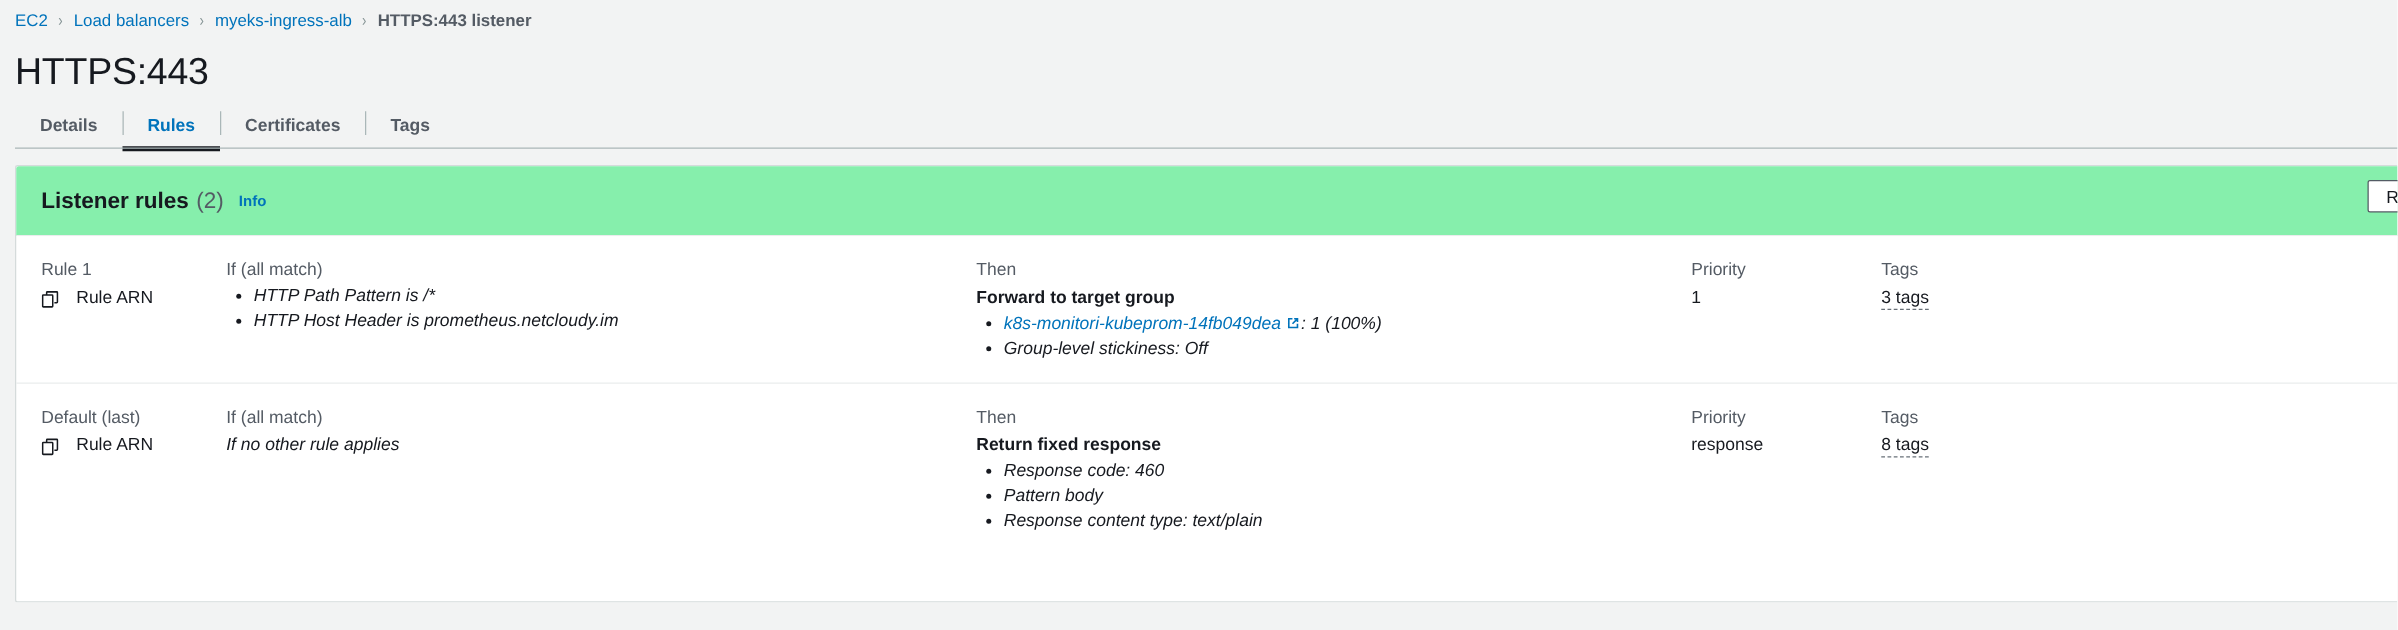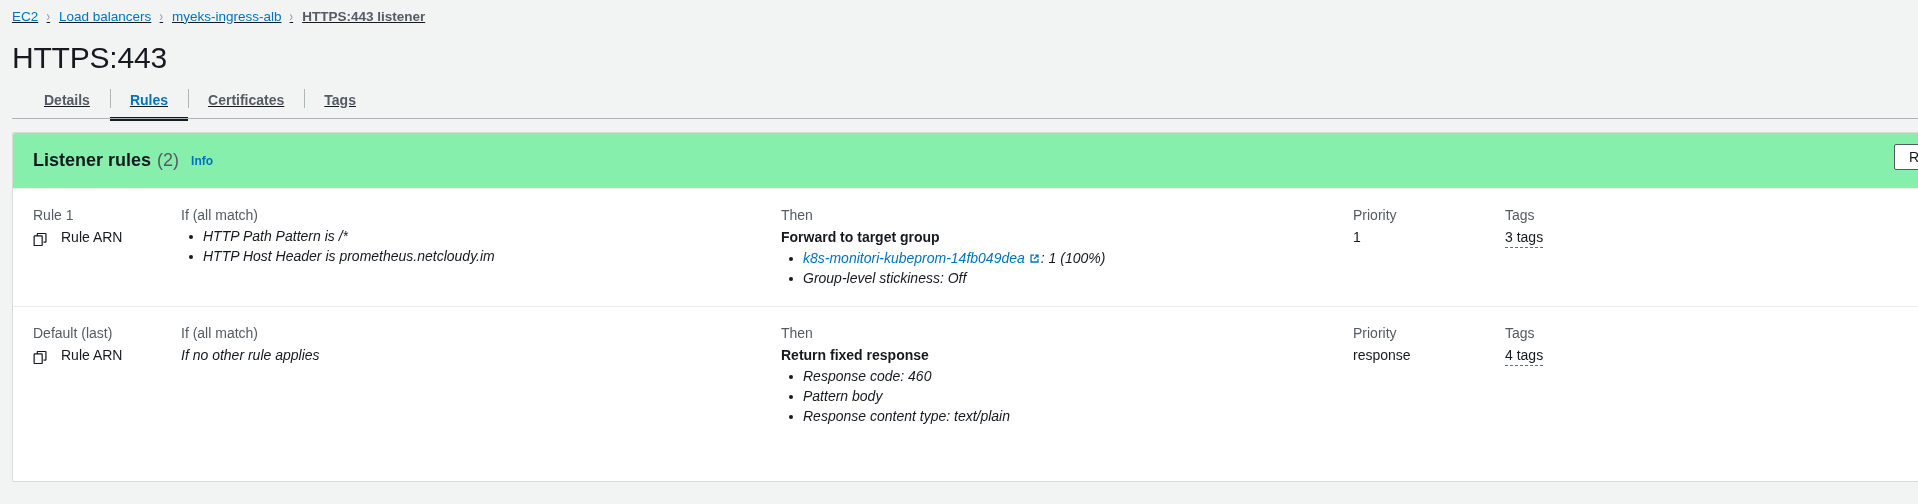--- a/index.html
+++ b/index.html
@@ -19,21 +19,20 @@
   }
 
   
   .breadcrumb {
     display: flex;
     align-items: center;
     gap: 8px;
     padding: 6px 0 0 12px;
     height: 26px;
     font-size: 13.5px;
-    text-decoration: underline;
   }
   .bc-link {
     color: #0073bb;
     cursor: pointer;
     white-space: nowrap;
   }
   .bc-current {
     color: #545b64;
     font-weight: 700;
     white-space: nowrap;
@@ -54,22 +53,21 @@
     letter-spacing: -0.2px;
     padding: 12px 0 0 12px;
     height: 54px;
     line-height: 40px;
   }
 
   
   .tabs-wrap {
     position: relative;
     height: 40px;
-    padding-left: 24px;
-    text-decoration: underline;
+    padding-left: 12px;
   }
   .tabs {
     display: flex;
     align-items: stretch;
     height: 39px;
   }
   .tab {
     position: relative;
     display: flex;
     align-items: center;
@@ -389,17 +387,17 @@
       </ul>
     </div>
 
     <div class="col-prio">
       <div class="col-label">Priority</div>
       <div class="plain-value">response</div>
     </div>
 
     <div class="col-tags">
       <div class="col-label">Tags</div>
-      <span class="tags-value">4 tags</span>
+      <span class="tags-value">8 tags</span>
     </div>
   </div>
 
 </section>
 
 </body></html>

